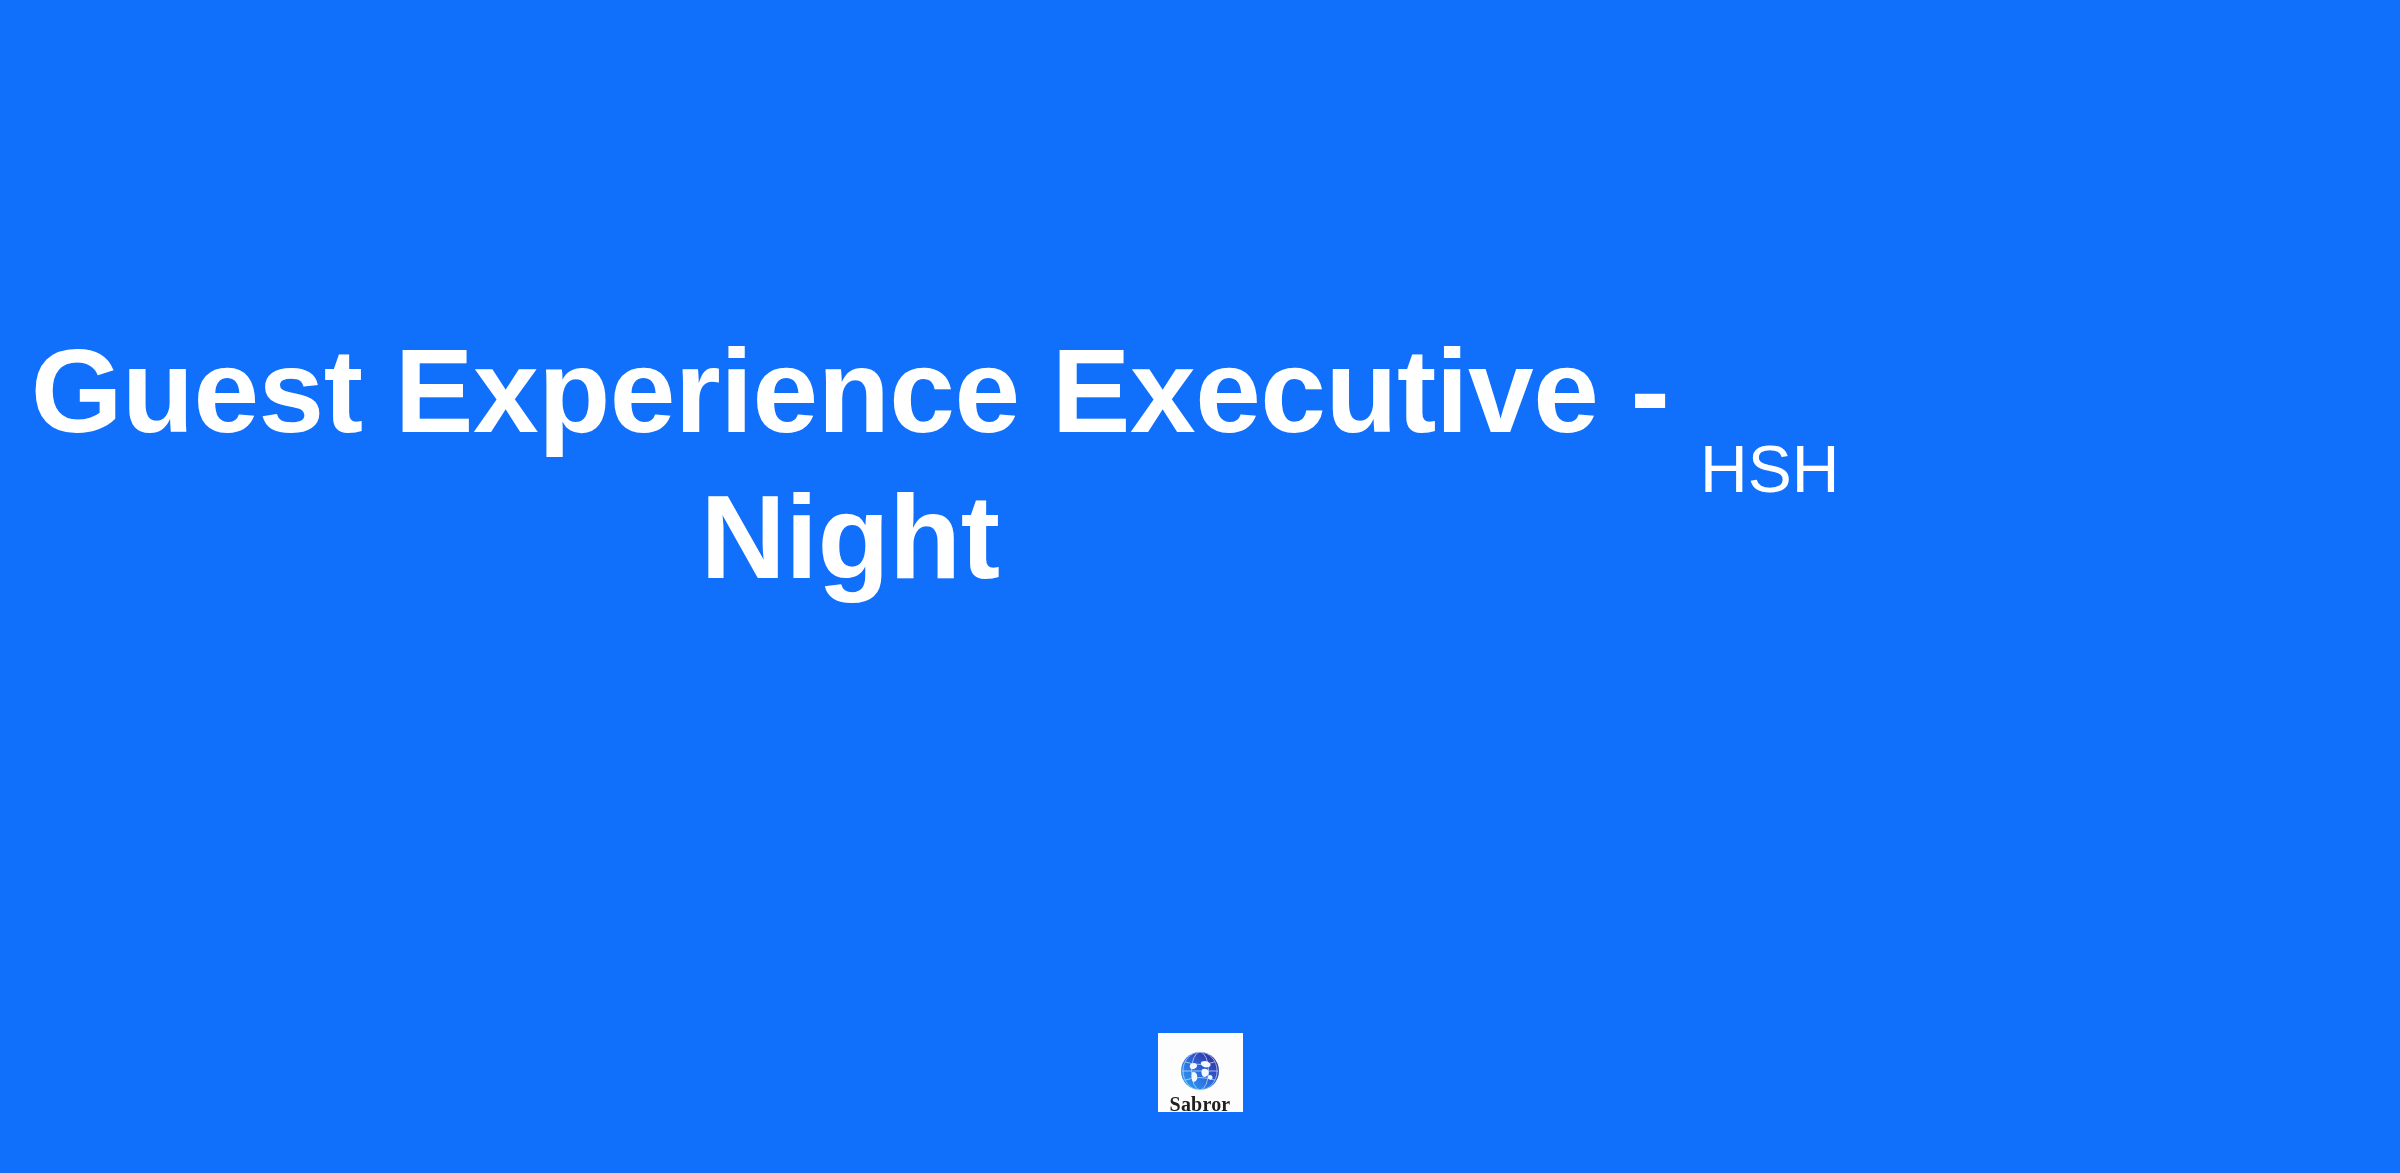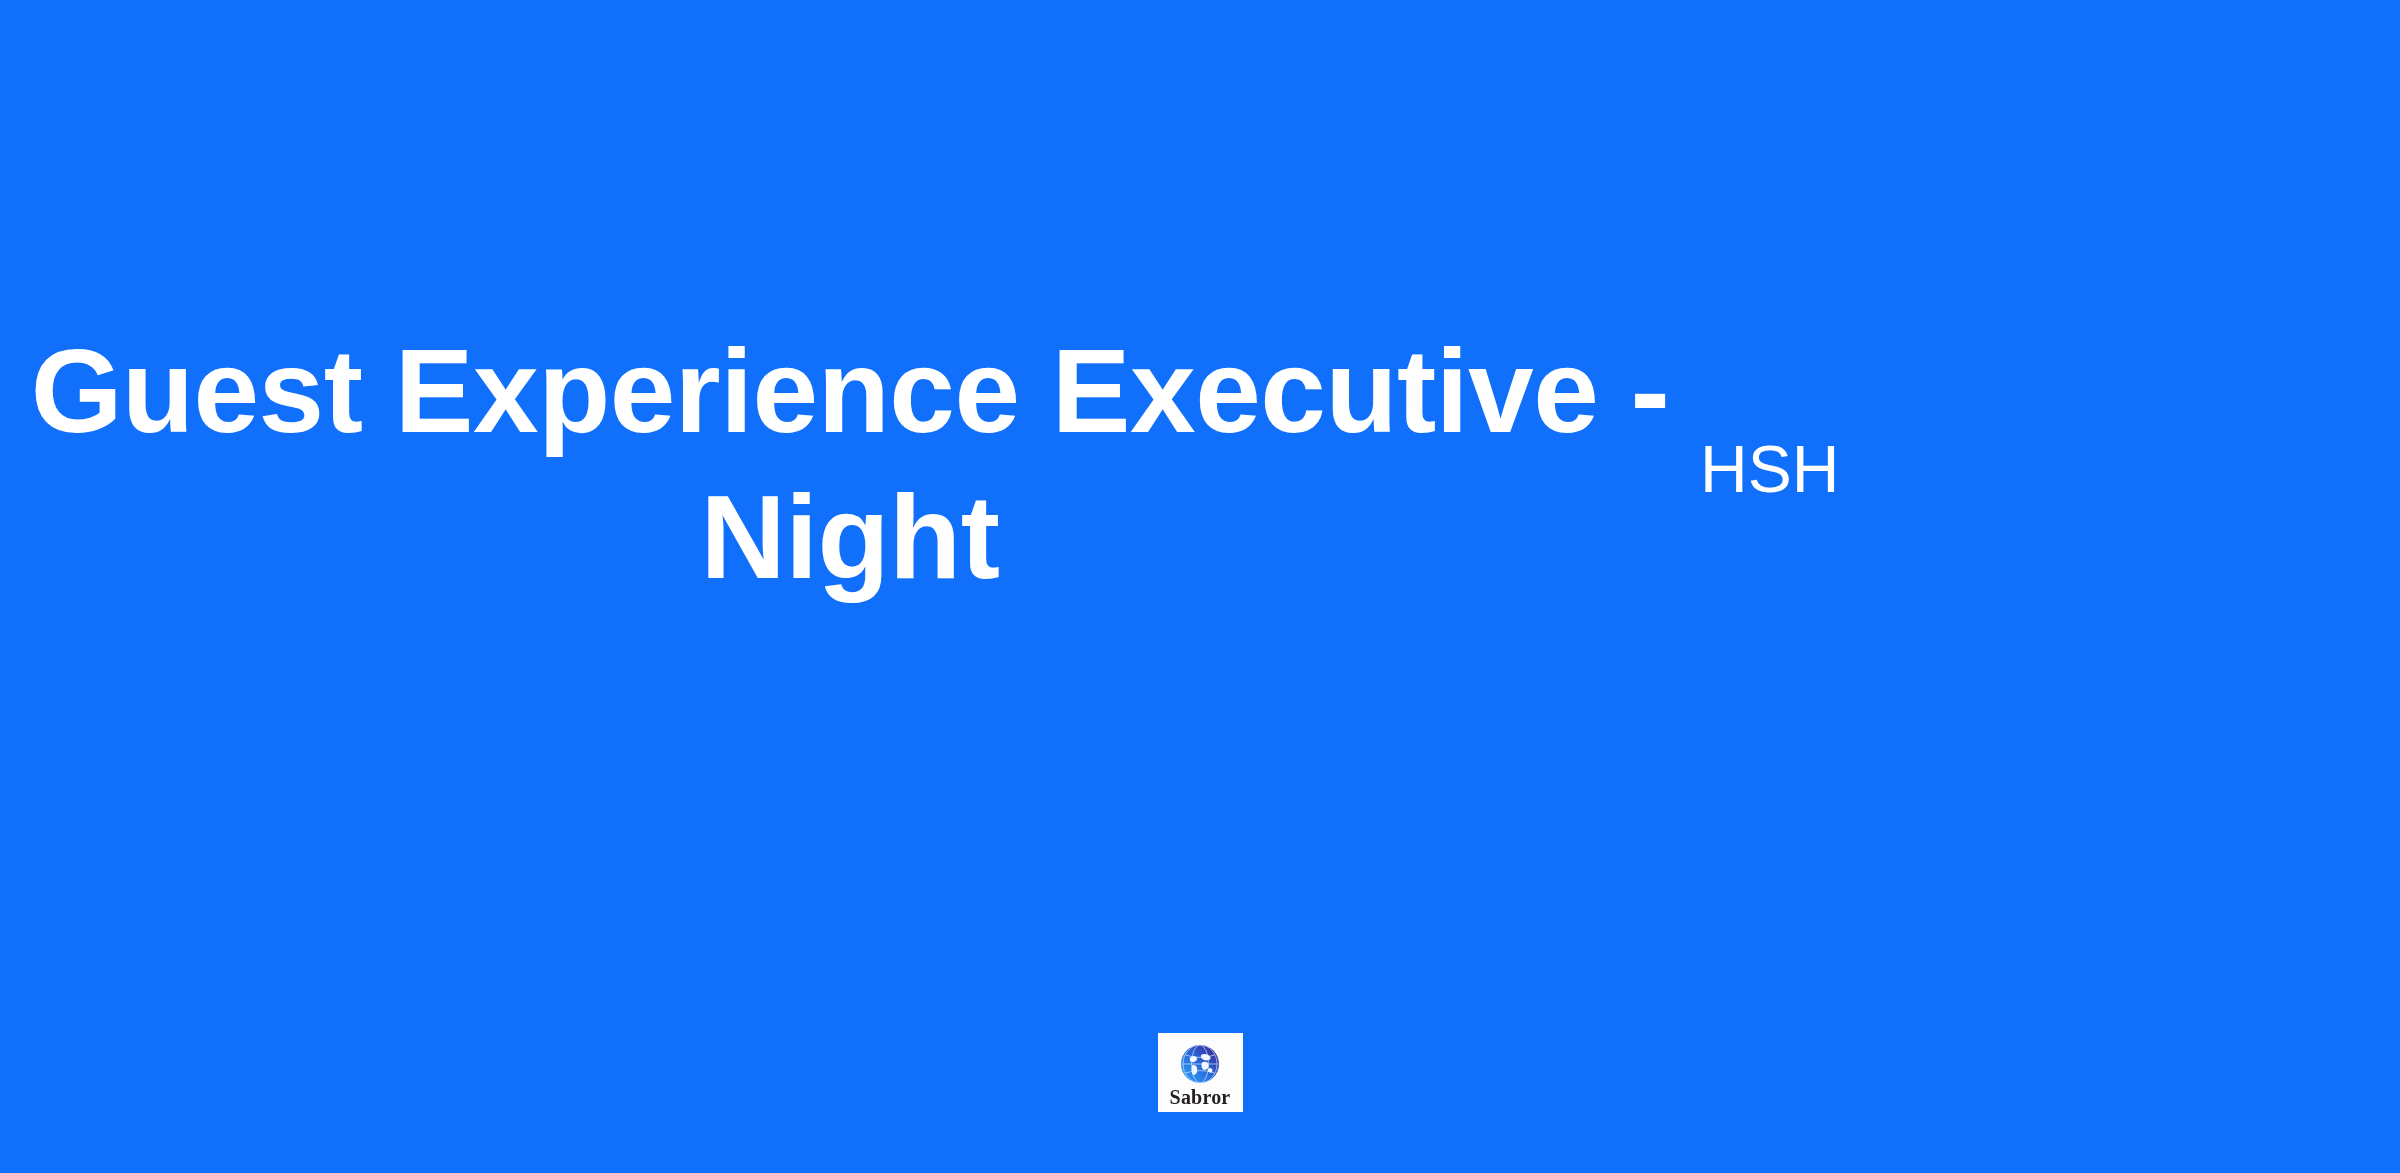--- a/index.html
+++ b/index.html
@@ -70,21 +70,21 @@
   }
 
   .logo-card {
     width: 85px;
     height: 79px;
     background: #fdfdfd;
     display: flex;
     flex-direction: column;
     align-items: center;
     justify-content: flex-start;
-    padding-top: 10px;
+    padding-top: 17px;
     box-sizing: border-box;
     overflow: hidden;
   }
 
   .logo-globe {
     width: 42px;
     height: 42px;
     display: block;
   }
 

